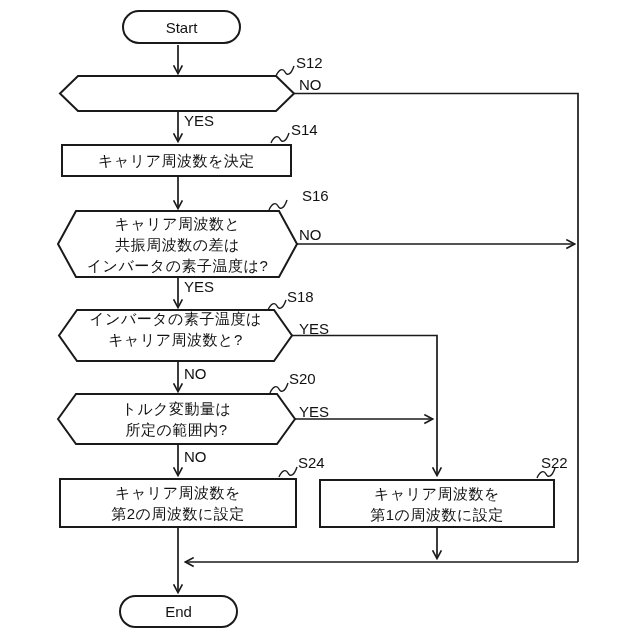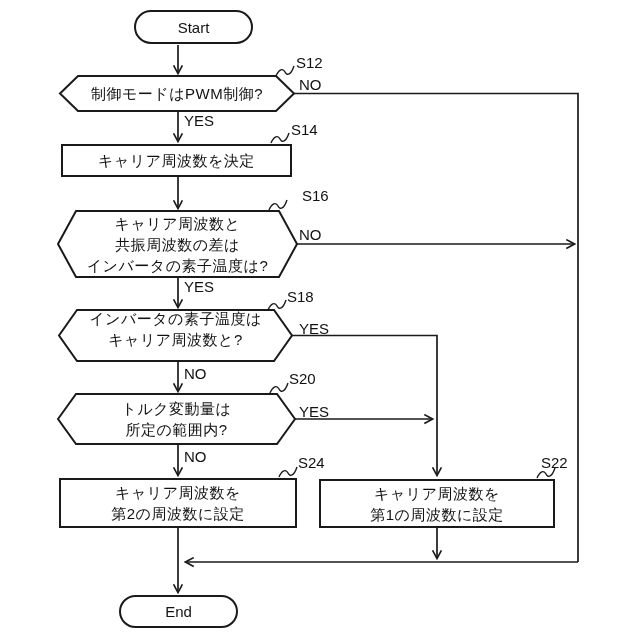--- a/index.html
+++ b/index.html
@@ -104,30 +104,27 @@
 
     <path stroke-width="1.4" d="M276 76 c3 -7 7 -8 9 -4 c2 4 6 3 9 -6"></path>
     <path stroke-width="1.4" d="M271 143 c3 -7 7 -8 9 -4 c2 4 6 3 9 -6"></path>
     <path stroke-width="1.4" d="M269 210 c3 -7 7 -8 9 -4 c2 4 6 3 9 -6"></path>
     <path stroke-width="1.4" d="M268 310 c3 -7 7 -8 9 -4 c2 4 6 3 9 -6"></path>
     <path stroke-width="1.4" d="M270 393 c3 -7 7 -8 9 -4 c2 4 6 3 9 -6"></path>
     <path stroke-width="1.4" d="M279 477 c3 -7 7 -8 9 -4 c2 4 6 3 9 -6"></path>
     <path stroke-width="1.4" d="M537 478 c3 -7 7 -8 9 -4 c2 4 6 3 9 -6"></path>
   </svg>
 
-  <div class="terminal" style="left:134px; top:10px; width:119px; height:34px;text-align:right;">
+  <div class="terminal" style="left:122px; top:10px; width:119px; height:34px;text-align:right;">
     <span>Start</span>
   </div>
   <div class="terminal" style="left:119px; top:595px; width:119px; height:33px;">
     <span>End</span>
   </div>
 
-  <div class="node-text" style="left:60px; top:76px; width:234px; height:35px;">
-    <div>制御モードはPWM制御?</div>
-  </div>
   <div class="node-text" style="left:58px; top:211px; width:239px; height:66px;">
     <div>キャリア周波数と</div>
     <div>共振周波数の差は</div>
     <div>インバータの素子温度は?</div>
   </div>
   <div class="node-text" style="left:59px; top:299px; width:233px; height:51px;justify-content:flex-end;">
     <div>インバータの素子温度は</div>
     <div>キャリア周波数と?</div>
   </div>
   <div class="node-text" style="left:58px; top:394px; width:237px; height:50px;">

